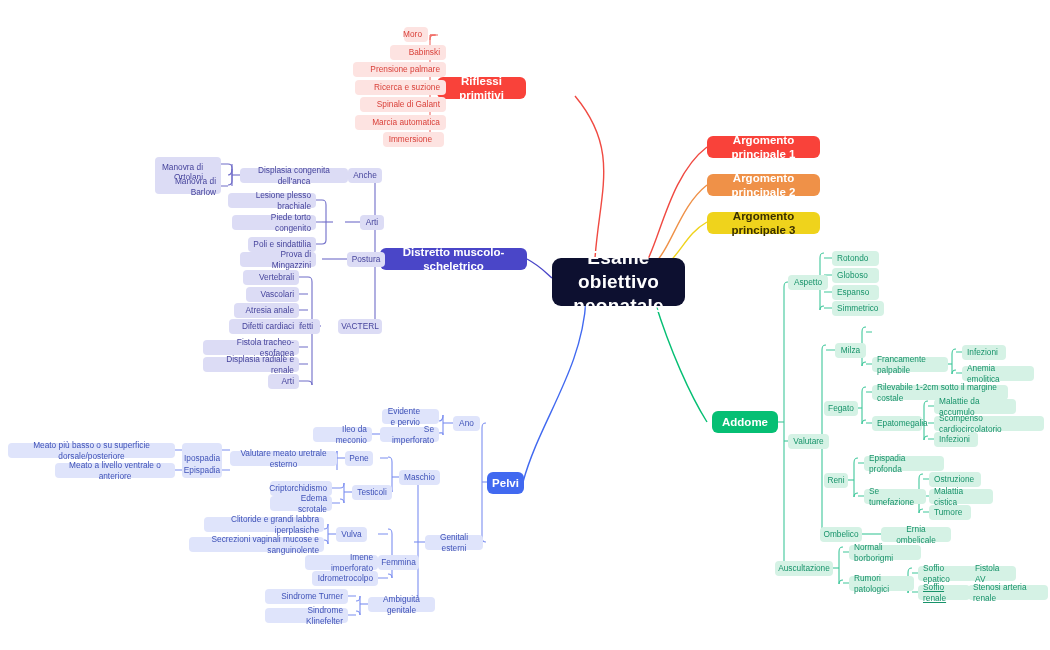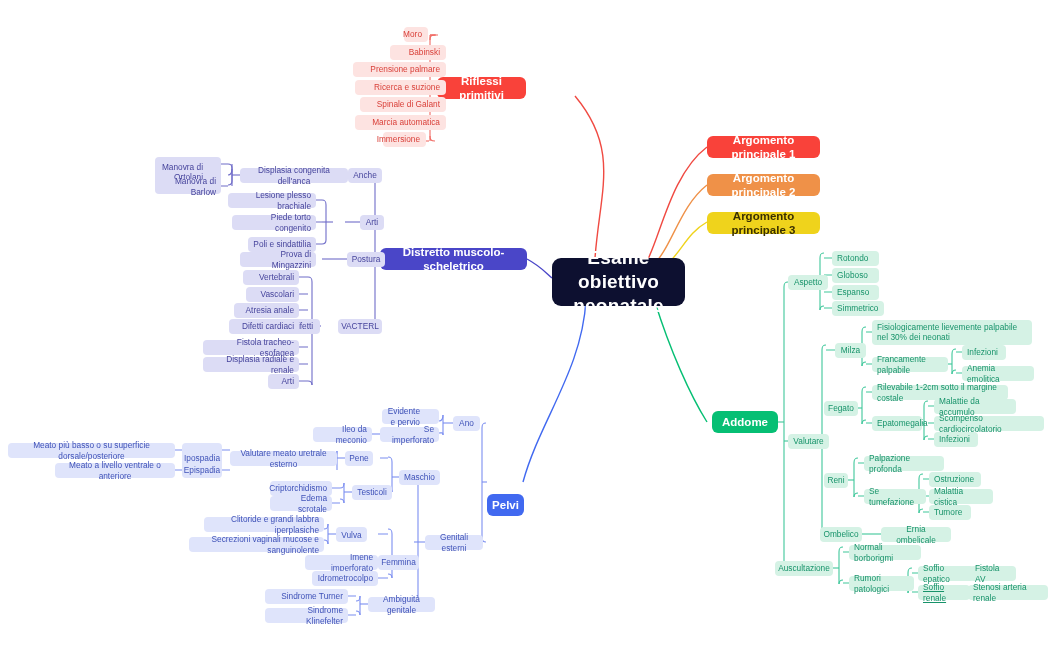--- a/index.html
+++ b/index.html
@@ -247,21 +247,21 @@
     </div>
   <div class="node leaf red left" style="left:355px;top:80px;width:91px;height:15px;padding-right:6px;">
     <span>Ricerca e suzione</span>
     </div>
   <div class="node leaf red left" style="left:360px;top:97px;width:86px;height:15px;padding-right:6px;">
     <span>Spinale di Galant</span>
     </div>
   <div class="node leaf red left" style="left:355px;top:115px;width:91px;height:15px;padding-right:6px;">
     <span>Marcia automatica</span>
     </div>
-  <div class="node leaf red left" style="left:383px;top:132px;width:43px;height:15px;padding-right:6px;">
+  <div class="node leaf red left" style="left:383px;top:132px;width:61px;height:15px;padding-right:12px;">
     <span>Immersione</span>
     </div>
 
   <div class="node topic red" style="left:707px;top:136px;width:113px;height:22px;">
     <span>Argomento principale 1</span>
   </div>
   <div class="node topic orange" style="left:707px;top:174px;width:113px;height:22px;">
     <span>Argomento principale 2</span>
   </div>
   <div class="node topic yellow" style="left:707px;top:212px;width:113px;height:22px;">
@@ -326,21 +326,21 @@
   <div class="node leaf indigo left" style="left:203px;top:340px;width:96px;height:15px;padding-right:5px;">
     <span>Fistola tracheo-esofagea</span>
     </div>
   <div class="node leaf indigo left" style="left:203px;top:357px;width:96px;height:15px;padding-right:5px;">
     <span>Displasia radiale e renale</span>
     </div>
   <div class="node leaf indigo left" style="left:268px;top:374px;width:31px;height:15px;padding-right:5px;">
     <span>Arti</span>
     </div>
 
-  <div class="node topic blue" style="left:487px;top:494px;width:37px;height:22px;">
+  <div class="node topic blue" style="left:487px;top:472px;width:37px;height:22px;">
     <span>Pelvi</span>
   </div>
 
   <div class="node leaf blue" style="left:453px;top:416px;width:27px;height:15px;">
     <span>Ano</span>
     </div>
   <div class="node leaf blue left" style="left:382px;top:409px;width:57px;height:15px;padding-right:19px;">
     <span>Evidente e pervio</span>
     </div>
   <div class="node leaf blue left" style="left:380px;top:427px;width:59px;height:15px;padding-right:5px;">
@@ -382,21 +382,21 @@
   <div class="node leaf blue left" style="left:270px;top:481px;width:62px;height:15px;padding-right:5px;">
     <span>Criptorchidismo</span>
     </div>
   <div class="node leaf blue left" style="left:270px;top:496px;width:62px;height:15px;padding-right:5px;">
     <span>Edema scrotale</span>
     </div>
 
   <div class="node leaf blue" style="left:378px;top:555px;width:41px;height:15px;">
     <span>Femmina</span>
     </div>
-  <div class="node leaf blue" style="left:336px;top:527px;width:31px;height:15px;align-items:flex-end;">
+  <div class="node leaf blue" style="left:336px;top:527px;width:31px;height:15px;">
     <span>Vulva</span>
     </div>
   <div class="node leaf blue left" style="left:204px;top:517px;width:120px;height:15px;padding-right:5px;">
     <span>Clitoride e grandi labbra iperplasiche</span>
     </div>
   <div class="node leaf blue left" style="left:189px;top:537px;width:135px;height:15px;padding-right:5px;">
     <span>Secrezioni vaginali mucose e sanguinolente</span>
     </div>
   <div class="node leaf blue left" style="left:305px;top:555px;width:73px;height:15px;padding-right:5px;">
     <span>Imene imperforato</span>
@@ -435,23 +435,20 @@
     <span>Simmetrico</span>
     </div>
 
   <div class="node leaf green" style="left:788px;top:434px;width:41px;height:15px;">
     <span>Valutare</span>
     </div>
 
   <div class="node leaf green" style="left:835px;top:343px;width:31px;height:15px;">
     <span>Milza</span>
     </div>
-  <div class="node leaf green rightal" style="left:872px;top:320px;width:160px;height:25px;padding-left:5px;line-height:1.2;">
-    <span>Fisiologicamente lievemente palpabile nel 30% dei neonati</span>
-    </div>
   <div class="node leaf green rightal" style="left:872px;top:357px;width:76px;height:15px;padding-left:5px;">
     <span>Francamente palpabile</span>
     </div>
   <div class="node leaf green rightal" style="left:962px;top:345px;width:44px;height:15px;padding-left:5px;">
     <span>Infezioni</span>
     </div>
   <div class="node leaf green rightal" style="left:962px;top:366px;width:72px;height:15px;padding-left:5px;">
     <span>Anemia emolitica</span>
     </div>
 
@@ -471,21 +468,21 @@
     <span>Scompenso cardiocircolatorio</span>
     </div>
   <div class="node leaf green rightal" style="left:934px;top:432px;width:44px;height:15px;padding-left:5px;">
     <span>Infezioni</span>
     </div>
 
   <div class="node leaf green" style="left:824px;top:473px;width:24px;height:15px;">
     <span>Reni</span>
     </div>
   <div class="node leaf green rightal" style="left:864px;top:456px;width:80px;height:15px;padding-left:5px;">
-    <span>Palpazione profonda</span>
+    <span>Epispadia profonda</span>
     </div>
   <div class="node leaf green rightal" style="left:864px;top:489px;width:62px;height:15px;padding-left:5px;">
     <span>Se tumefazione</span>
     </div>
   <div class="node leaf green rightal" style="left:929px;top:472px;width:52px;height:15px;padding-left:5px;">
     <span>Ostruzione</span>
     </div>
   <div class="node leaf green rightal" style="left:929px;top:489px;width:64px;height:15px;padding-left:5px;">
     <span>Malattia cistica</span>
     </div>

